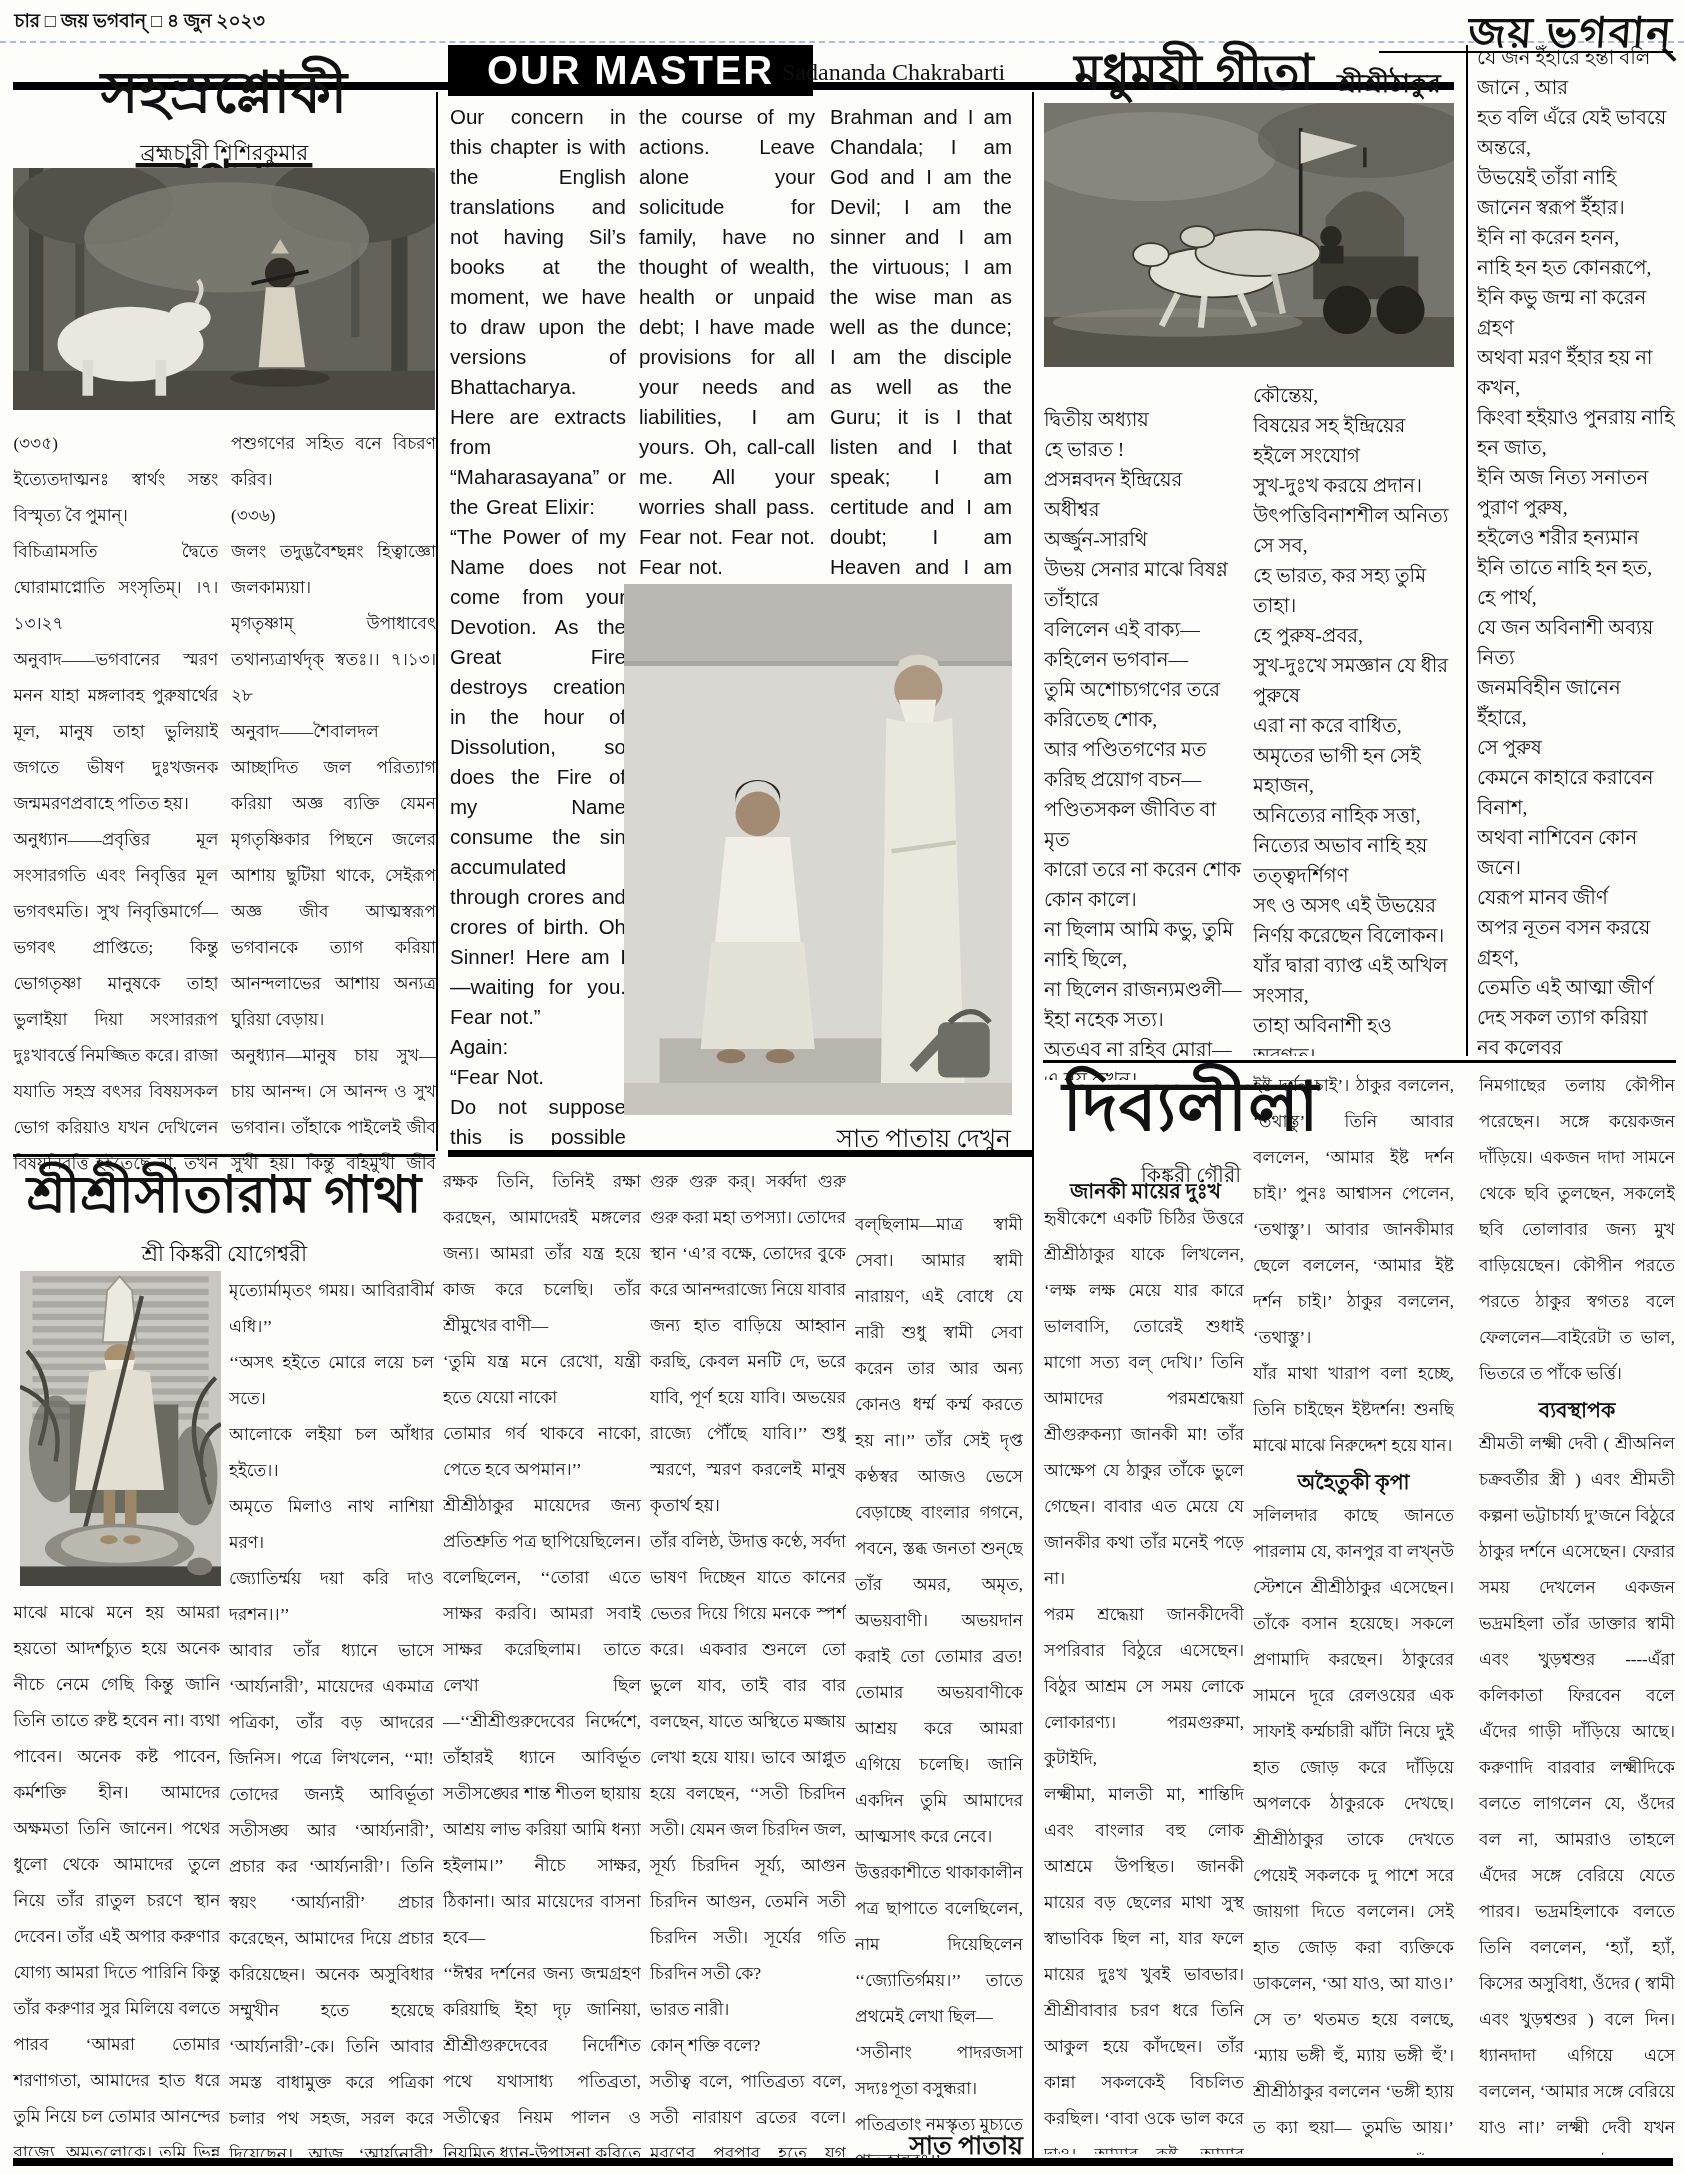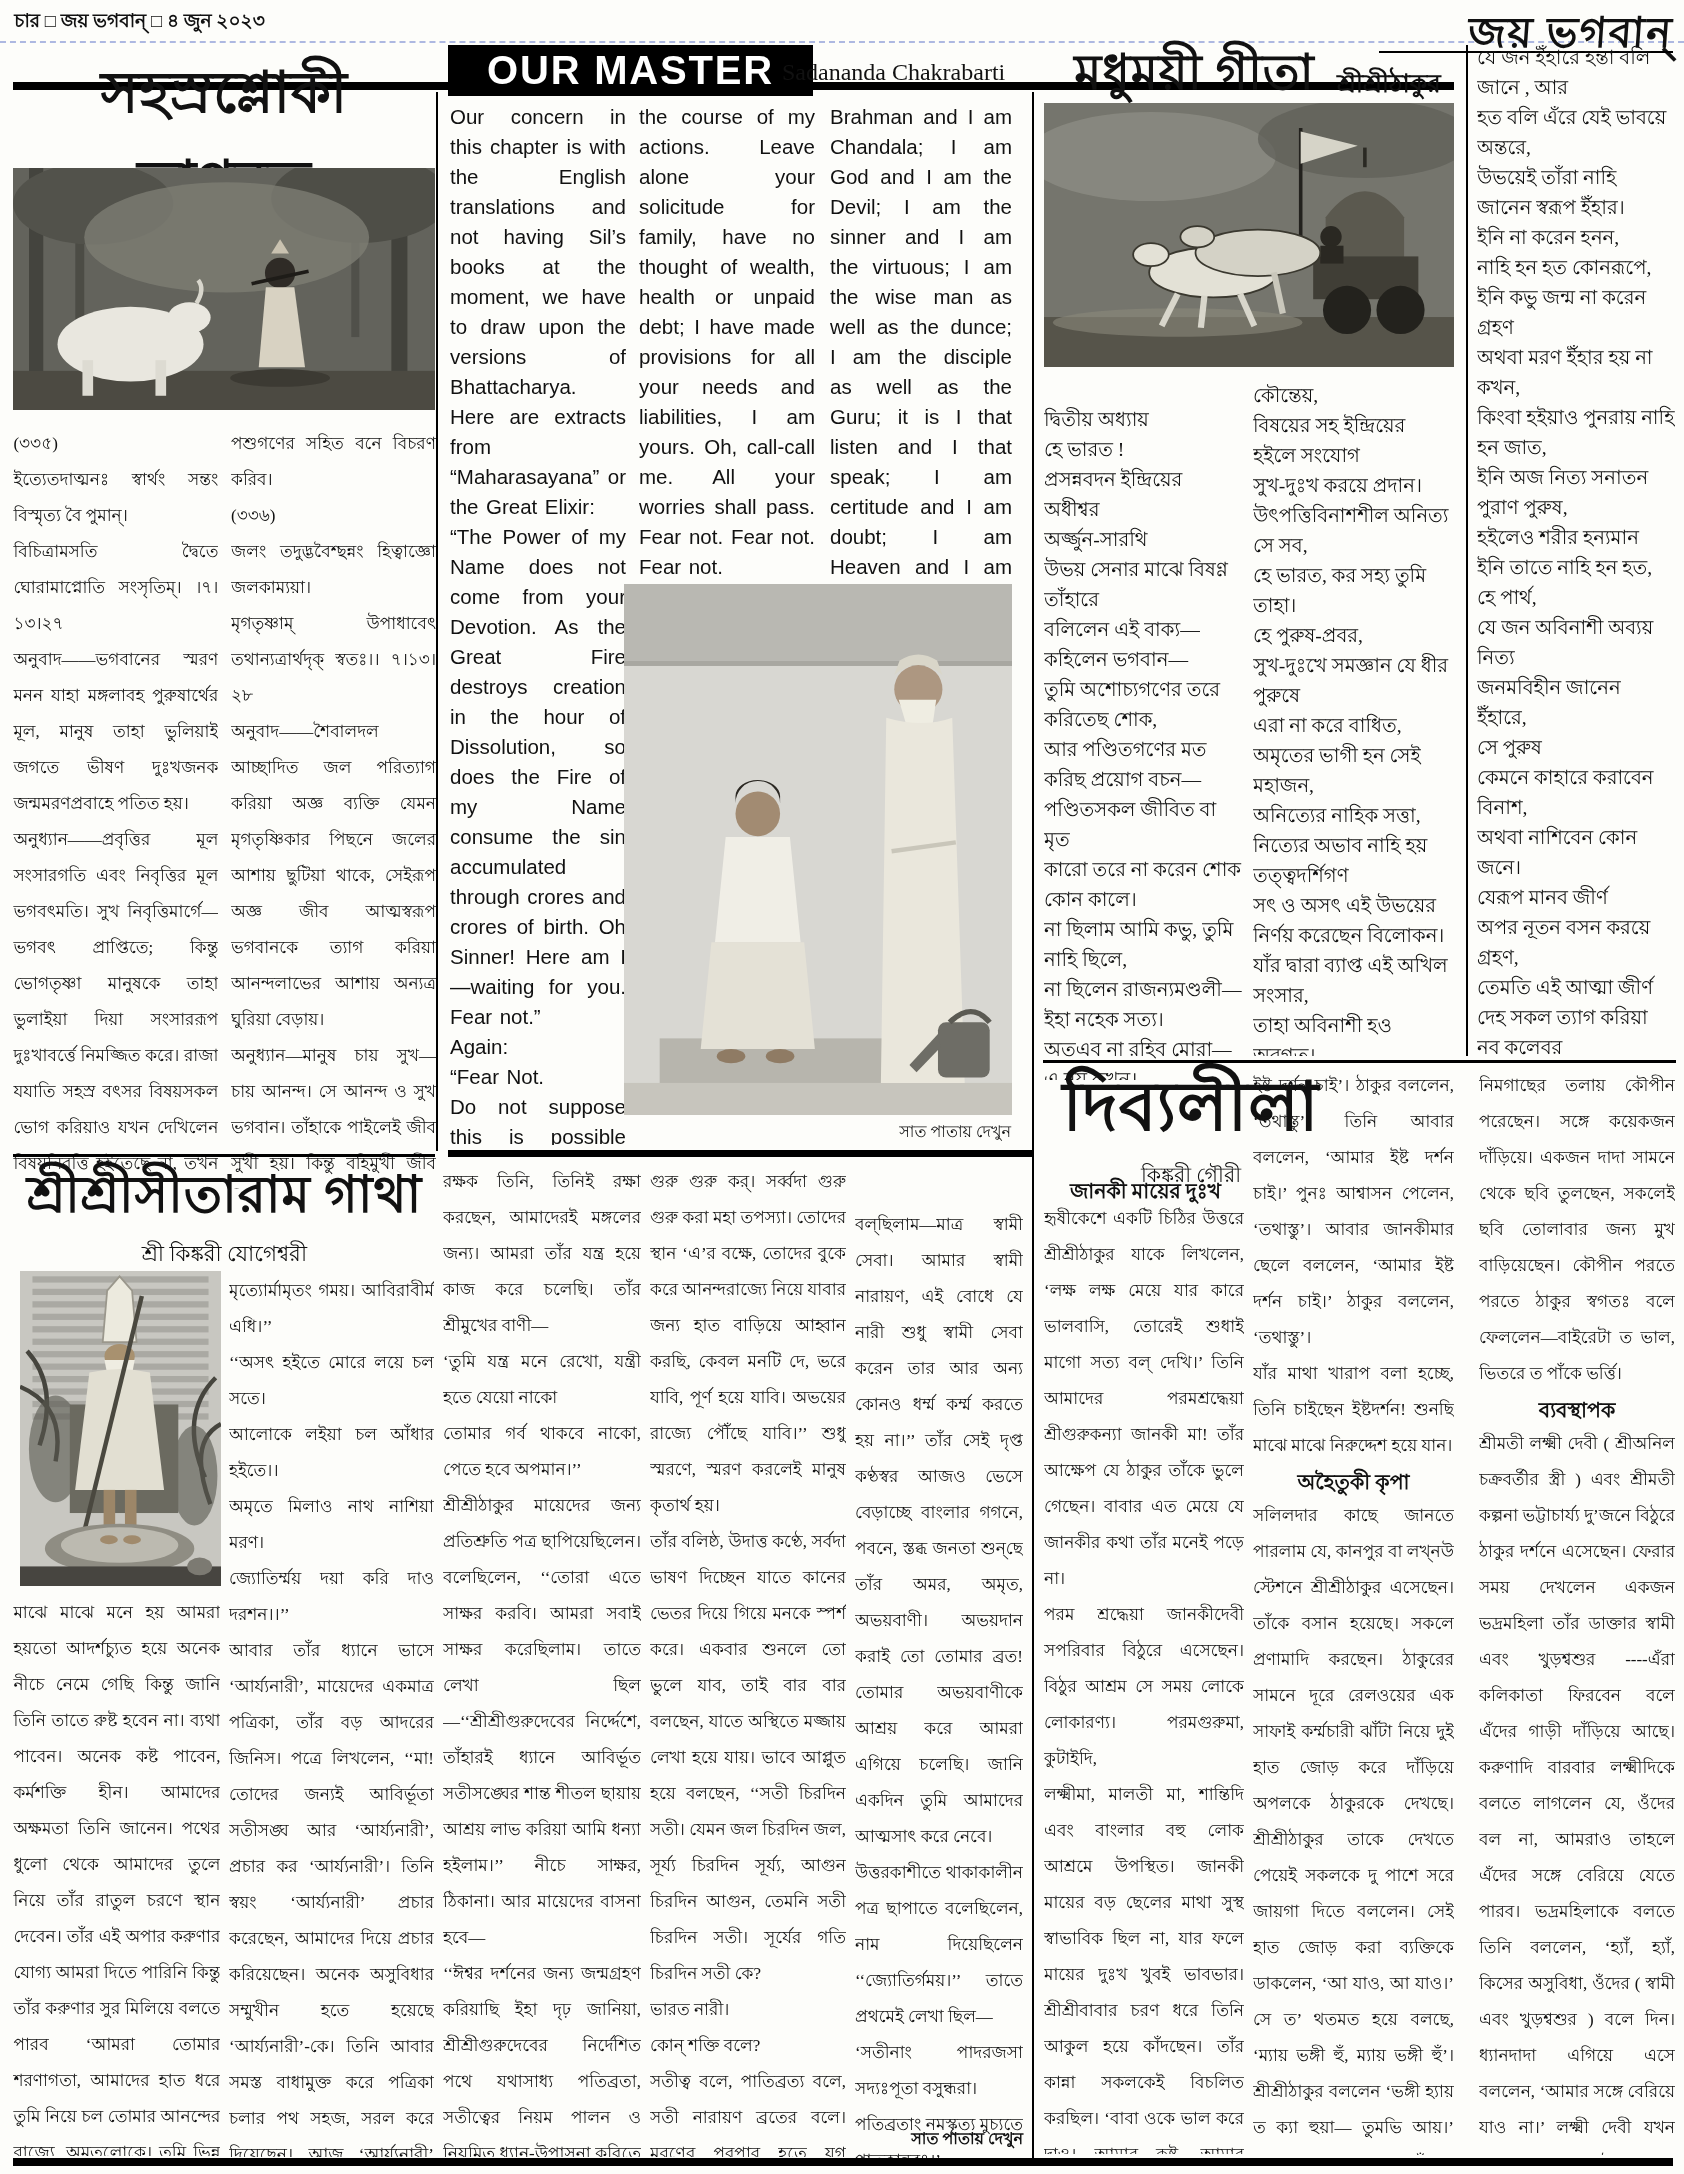--- a/index.html
+++ b/index.html
@@ -9,21 +9,21 @@
   .rule{background:#000;}
   .beng{font-family:"Liberation Serif",serif;}
   .colbox{position:absolute;overflow:hidden;}
   .coltext{white-space:pre-line;text-align:justify;font-size:17px;line-height:36px;}
   .verse{white-space:pre-line;text-align:left;font-size:19.6px;line-height:30px;}
   .eng{font-family:"Liberation Sans",sans-serif;font-size:20.5px;line-height:30px;
        text-align:justify;white-space:pre-line;word-spacing:1.8px;}
   .headline{font-weight:bold;text-align:center;letter-spacing:0.9px;}
   .byline{text-align:center;}
   .subhead{font-weight:bold;text-align:center;font-size:20.5px;line-height:27px;margin:5.3px 0 1.8px 0;}
-  .caption{font-size:16px;font-weight:bold;text-align:right;}
+  .caption{font-size:25px;font-weight:bold;text-align:right;}
   .imgbox{position:absolute;overflow:hidden;background:#777;}
   .imgbox svg{display:block;width:100%;height:100%;}
   #banner{background:#000;color:#fff;display:flex;align-items:center;justify-content:center;}
 </style>
 </head>
 <body>
 
 <div id="page">
 
   <div class="abs" style="left:0;top:41px;width:1684px;border-top:2.7px dashed #9aa8dc;opacity:.8;"></div>
@@ -31,20 +31,21 @@
   <div class="abs beng" style="left:14.3px;top:7.1px;font-size:18.7px;font-weight:bold;">চার □ জয় ভগবান্ □ ৪ জুন ২০২৩</div>
   <div class="abs beng" style="right:10.7px;top:0px;font-size:42px;font-weight:bold;transform:skewX(-4deg);letter-spacing:1.8px;">জয় ভগবান্</div>
   <div class="abs rule" style="left:1379px;top:51px;width:294px;height:1.8px;"></div>
   <div class="abs rule" style="left:13.4px;top:82px;width:1441px;height:8px;"></div>
 
   <div class="abs rule" style="left:436px;top:92px;width:1.8px;height:1059px;"></div>
   <div class="abs rule" style="left:1032px;top:92px;width:1.8px;height:2066px;"></div>
   <div class="abs rule" style="left:1466px;top:45px;width:1.8px;height:1011px;"></div>
 
   <div class="abs headline beng" style="left:13.4px;top:48px;width:422px;font-size:57px;line-height:89px;">সহস্রশ্লোকী ভাগবত</div>
+  <div class="abs byline beng" style="left:13.4px;top:136px;width:422px;font-size:21.4px;">ব্রহ্মচারী শিশিরকুমার</div>
 
   <div class="imgbox" style="left:13.4px;top:168px;width:422px;height:242px;">
     <svg viewBox="0 0 474 272" preserveAspectRatio="none">
       <rect width="474" height="272" fill="#63635c"></rect>
       <rect x="18" y="0" width="16" height="272" fill="#44443e"></rect>
       <rect x="70" y="0" width="10" height="210" fill="#4c4c45"></rect>
       <rect x="425" y="0" width="18" height="272" fill="#42423c"></rect>
       <rect x="380" y="0" width="9" height="190" fill="#50504a"></rect>
       <ellipse cx="90" cy="40" rx="90" ry="46" fill="#52524b"></ellipse>
       <ellipse cx="390" cy="34" rx="100" ry="50" fill="#4e4e47"></ellipse>

